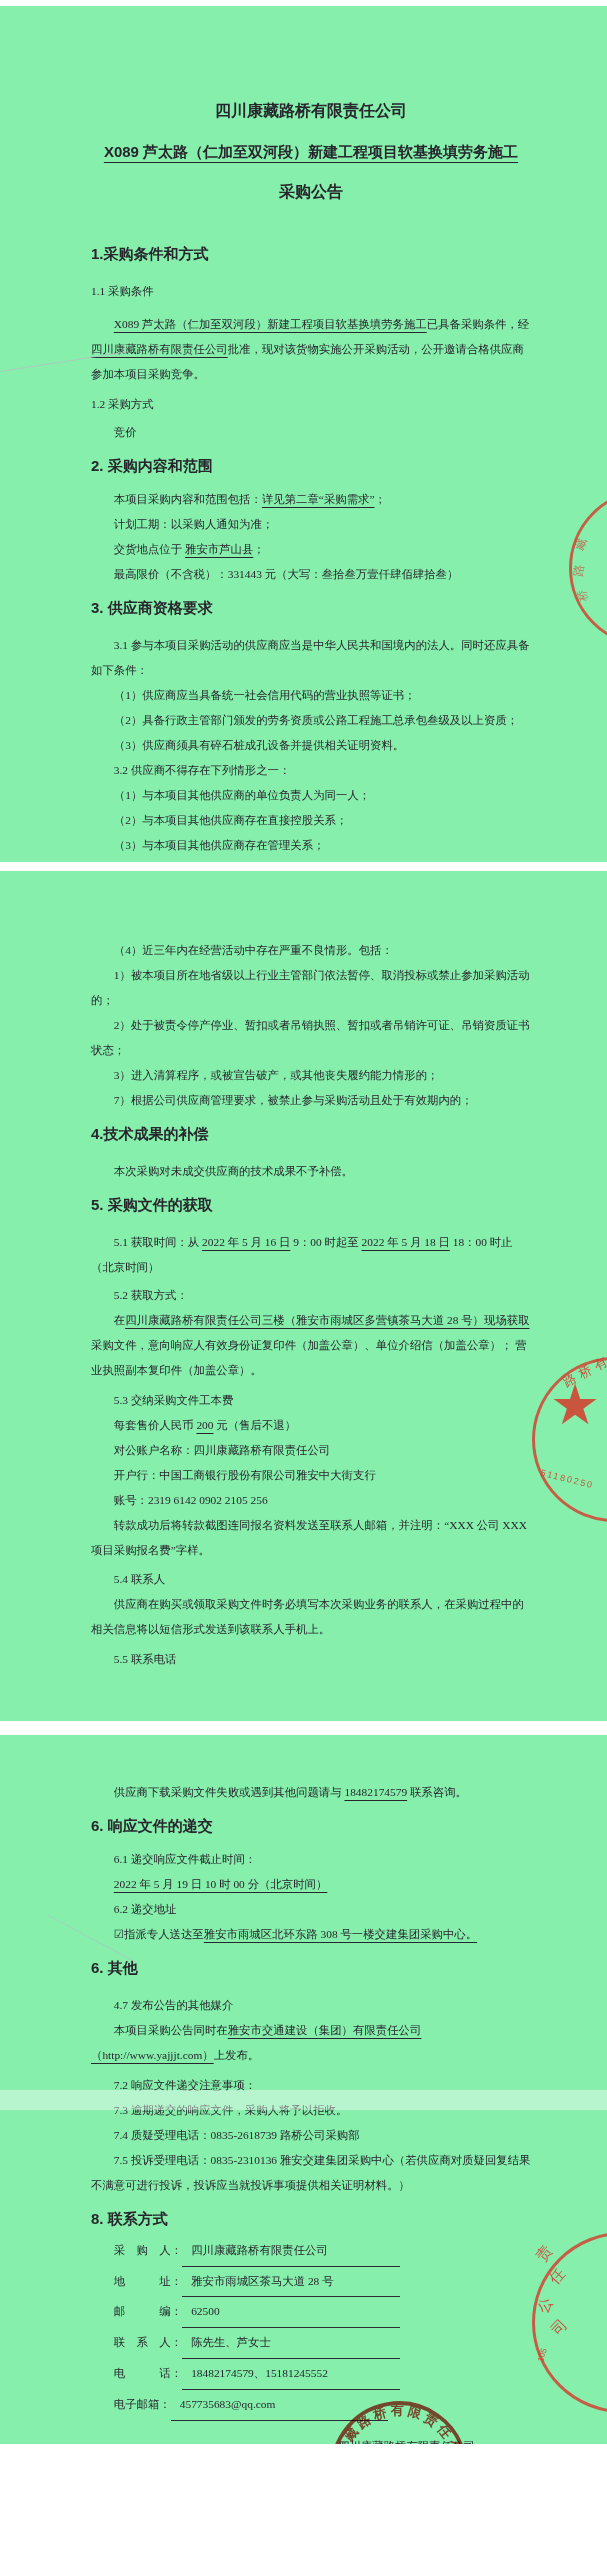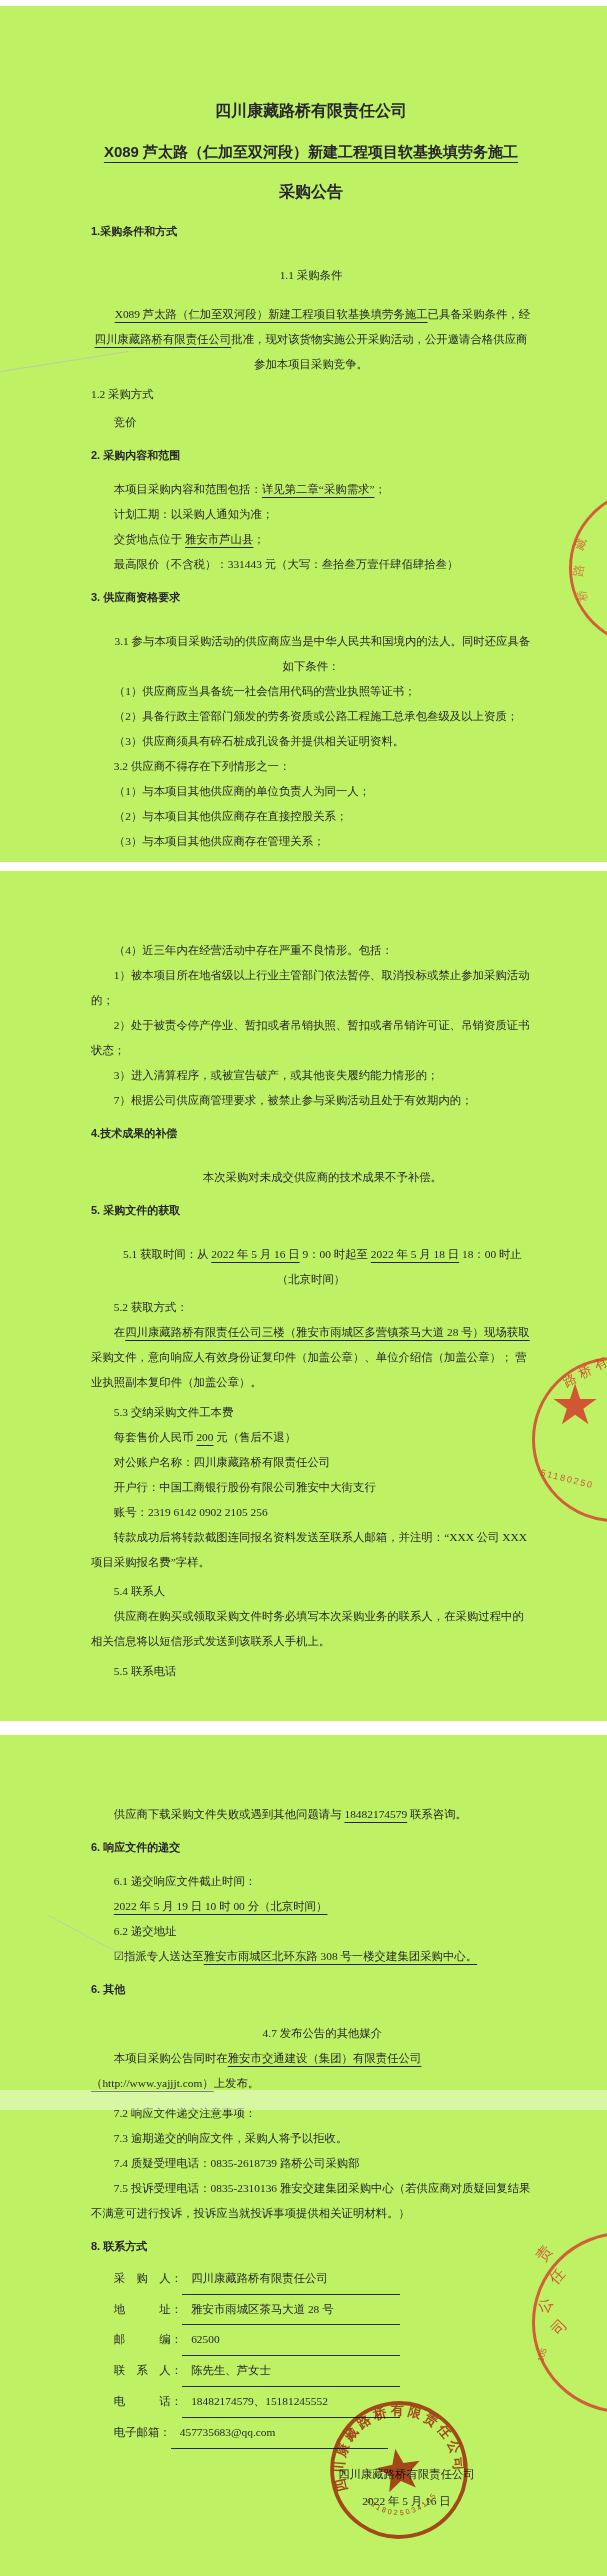--- a/index.html
+++ b/index.html
@@ -1,29 +1,29 @@
 <!DOCTYPE html>
 <html style="font-size:12px"><head>
 <meta charset="utf-8">
 <style>
   html,body{margin:0;padding:0;background:#ffffff;}
   #doc{width:607px;}
-  .page{position:relative;width:607px;background:#bef264;overflow:hidden;box-sizing:border-box;
+  .page{position:relative;width:607px;background:#86efac;overflow:hidden;box-sizing:border-box;
         font-family:"Liberation Serif",serif;color:#26262c;font-size:11.4px;}
   .p1{height:856px;margin-top:6px;padding:90px 76px 0 91px;}
   .p2{height:850px;margin-top:9px;padding:67px 76px 4px 91px;}
-  .p3{height:841px;margin-top:13.7px;padding:67px 76px 0 91px;}
+  .p3{height:709px;margin-top:13.7px;padding:45px 76px 0 91px;}
   .ttl{text-align:center;font-family:"Liberation Sans",sans-serif;font-weight:bold;}
   .t1{font-size:16px;line-height:30px;margin-bottom:10.6px;}
   .t2{font-size:15px;line-height:30px;margin-bottom:10.6px;text-decoration:underline;text-underline-offset:4.6px;}
-  .t3{font-size:16px;line-height:30px;margin-bottom:7px;}
-  .hd{font-family:"Liberation Sans",sans-serif;font-weight:bold;font-size:11px;line-height:35px;margin-top:3px;}
+  .t3{font-size:16px;line-height:30px;margin-bottom:29px;}
+  .hd{font-family:"Liberation Sans",sans-serif;font-weight:bold;font-size:15px;line-height:35px;margin-top:3px;}
   .ln{line-height:25px;}
   .ind{text-indent:2em;}
-  .mt4{margin-top:3px;}.mt6{margin-top:4.6px;}.mt8{margin-top:14px;text-align:center;}
+  .mt4{margin-top:3px;}.mt6{margin-top:4.6px;}.mt8{margin-top:8px;}
   .u{text-decoration:underline;text-underline-offset:3.8px;}
   .crow{line-height:29px;text-indent:2em;white-space:nowrap;}
   .cval{display:inline-block;text-indent:0;border-bottom:0.8px solid #2b2b33;padding:0 7.6px 0.8px 9px;min-width:201px;}
   .crow:nth-of-type(3) .cval{min-width:228px;}
   .crow:nth-of-type(4) .cval{min-width:114px;}
   .crow:nth-of-type(5) .cval{min-width:228px;}
   .sign{width:175px;margin-left:228px;margin-top:12px;text-align:center;line-height:27px;}
   
   .seal-edge{position:absolute;border:3px solid rgba(214,58,44,.8);border-radius:50%;color:rgba(214,58,44,.85);}
   .seal-p1{width:152px;height:152px;right:-120px;top:483px;}

